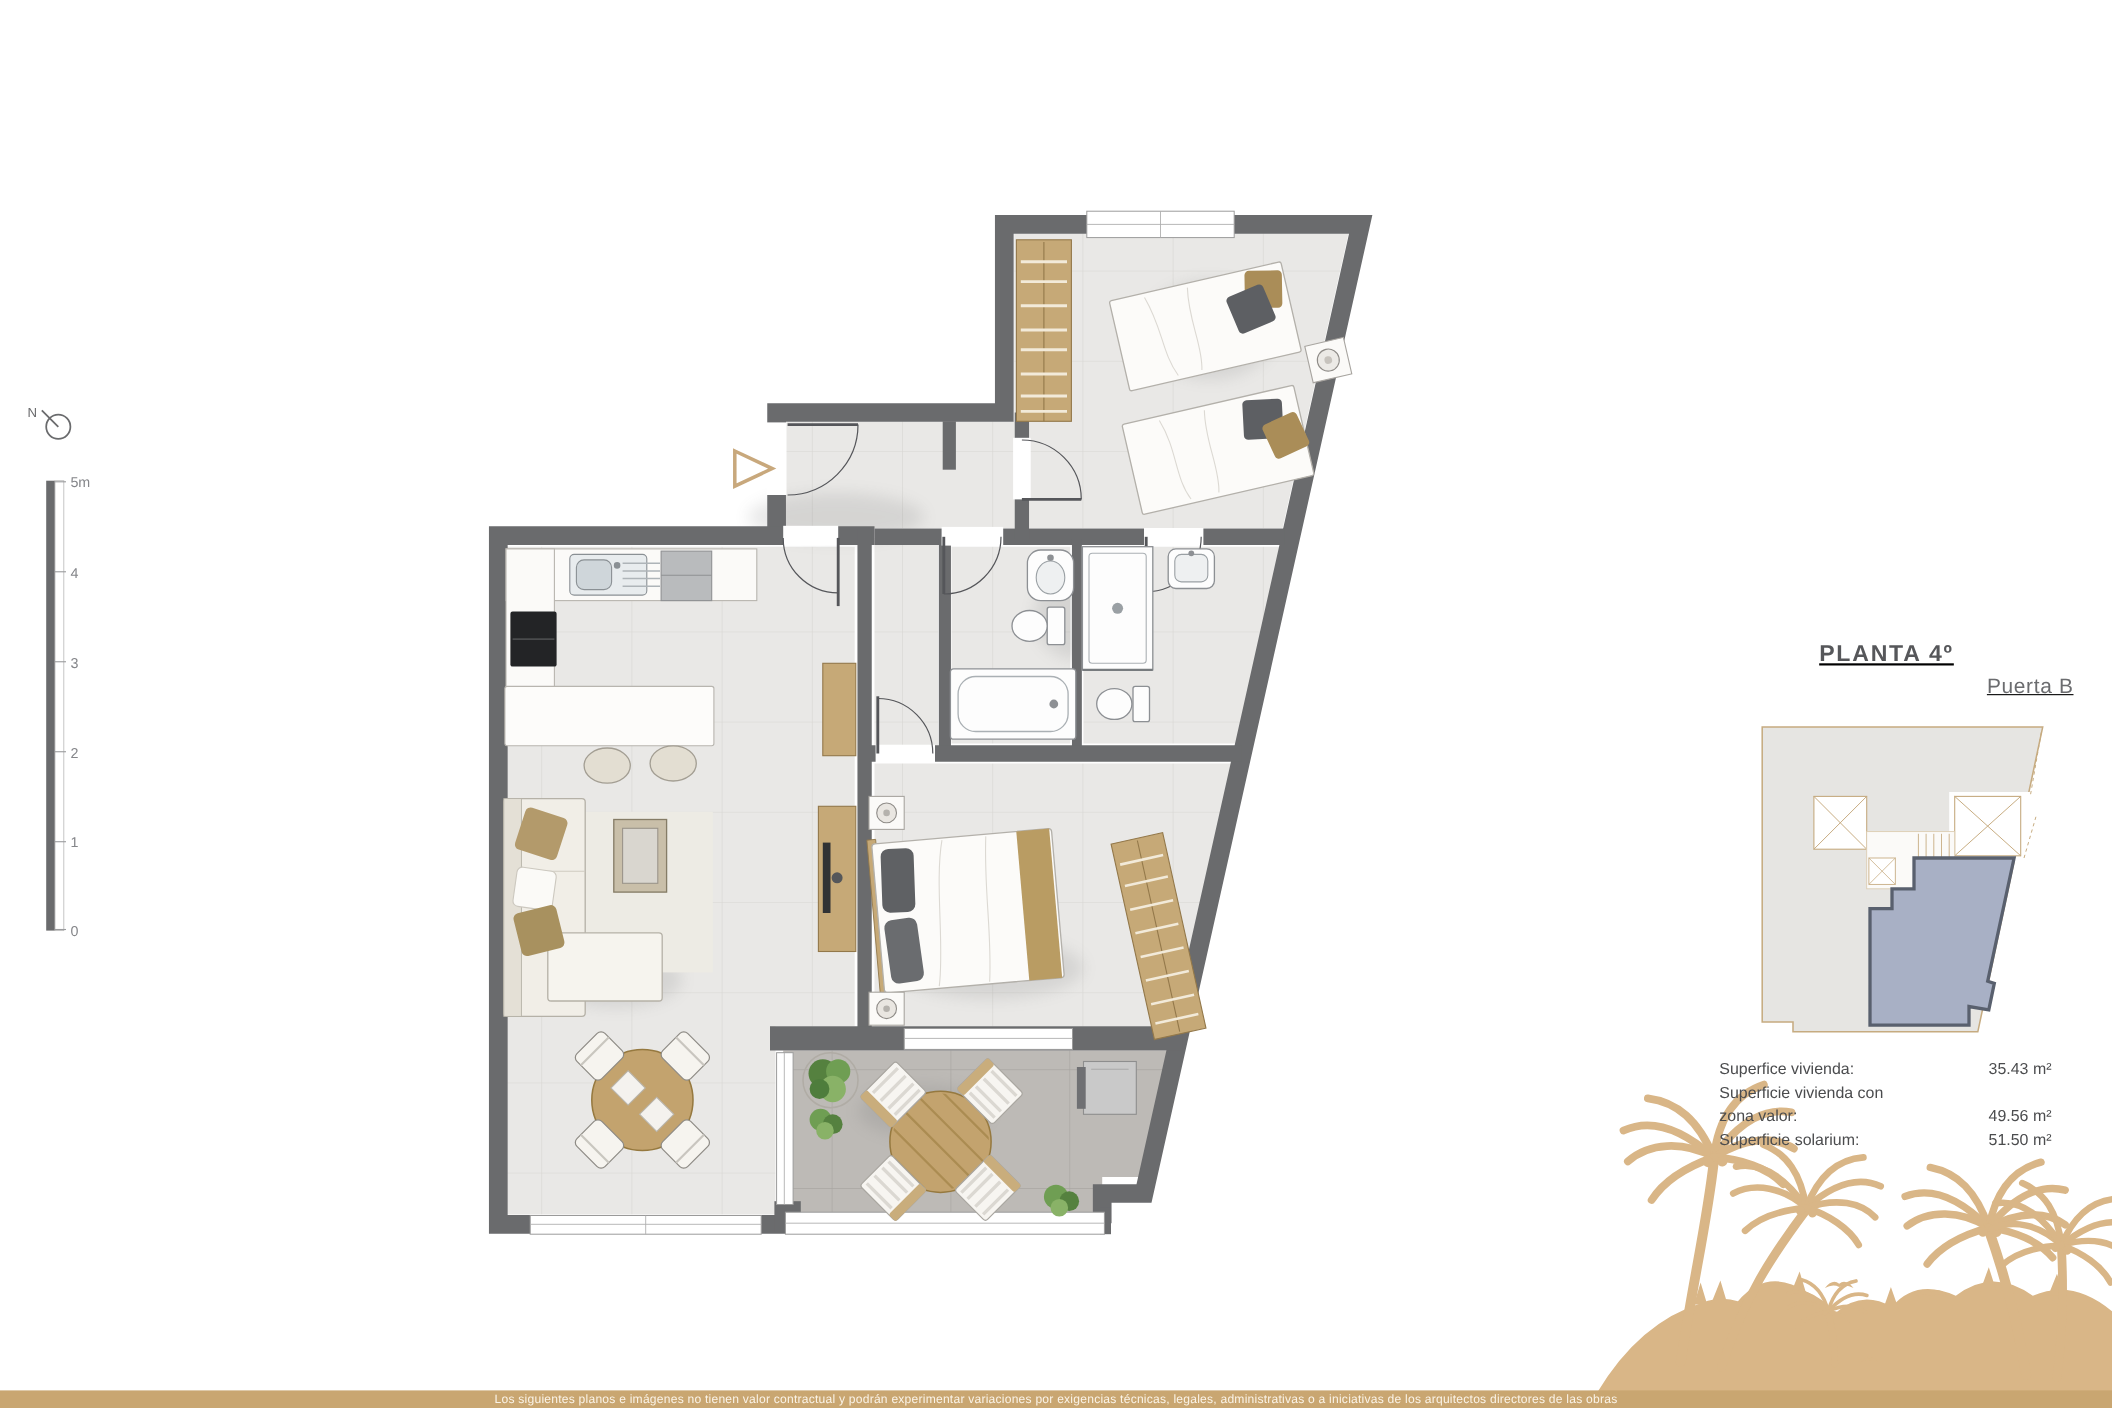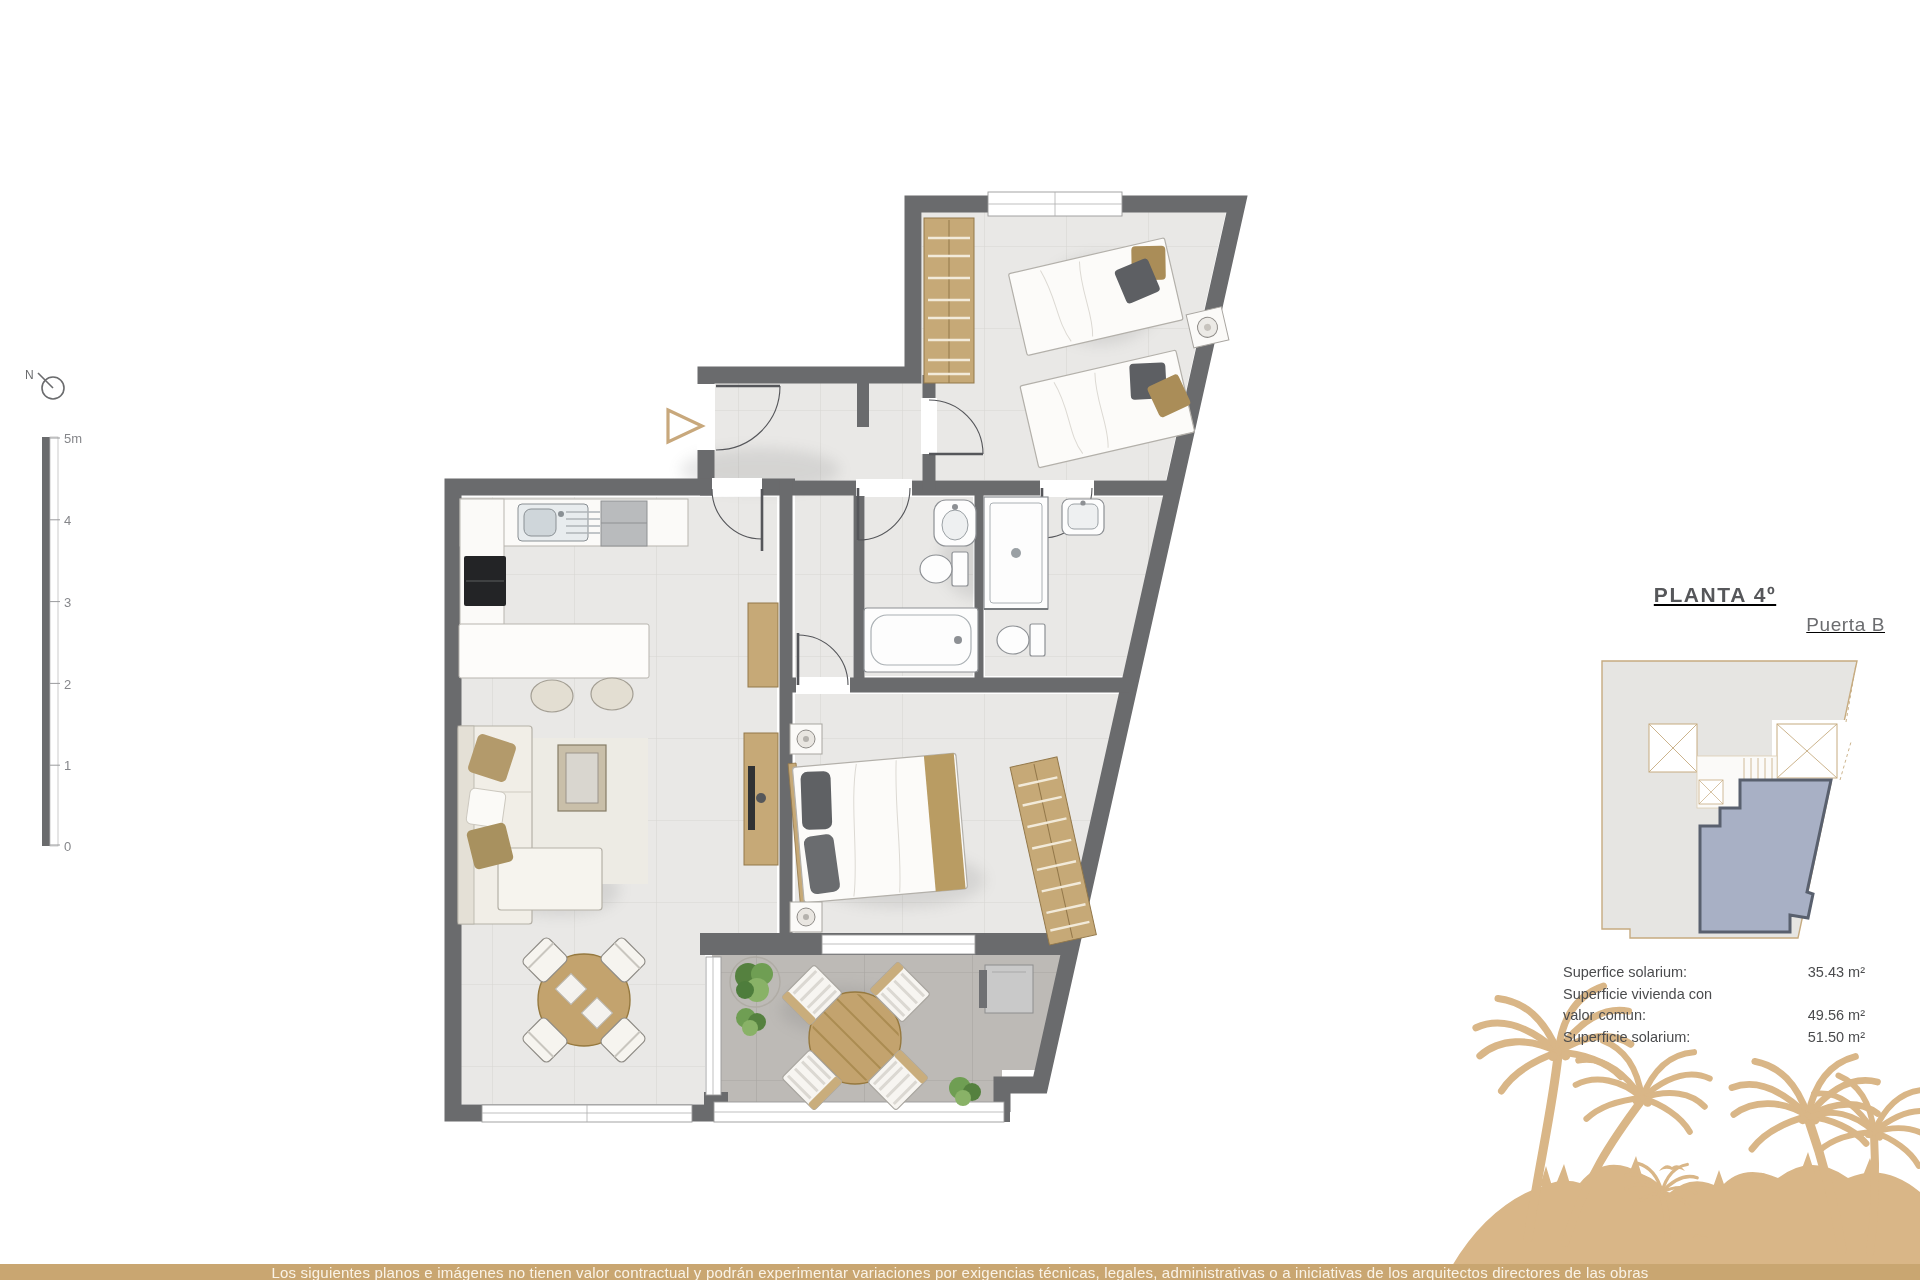--- a/index.html
+++ b/index.html
@@ -30,21 +30,21 @@
   .palm{fill:var(--palm-tan);}
   .palm-stroke{stroke:var(--palm-tan);fill:none;stroke-linecap:round;}
   .title-block{position:absolute;left:1545px;top:583px;width:340px;text-align:center;text-decoration:underline;}
   .title-block h1{font-size:21px;font-weight:bold;letter-spacing:1.6px;color:var(--title-text);}
   .title-block h2{font-size:19px;font-weight:400;letter-spacing:0.6px;color:#6b6c6f;margin-top:7px;text-align:right;}
   .areas{position:absolute;left:1563px;top:962px;width:302px;font-size:14.5px;color:var(--body-text);}
   .areas .row{display:flex;justify-content:space-between;line-height:21.5px;}
   .areas .val{text-align:right;white-space:nowrap;}
   .disclaimer-bar{position:absolute;left:0;top:1264px;width:1920px;height:16px;background:var(--bar-gold);
     display:flex;align-items:center;justify-content:center;}
-  .disclaimer-bar span{font-size:15px;color:#faf3e7;letter-spacing:0.2px;}
+  .disclaimer-bar span{font-size:11px;color:#faf3e7;letter-spacing:0.2px;}
 </style>
 </head>
 <body>
 
 <div class="page">
 
 <svg width="1920" height="1280" viewBox="0 0 1920 1280">
   <defs>
     <filter id="soft" x="-60%" y="-60%" width="220%" height="220%">
           <feGaussianBlur stdDeviation="7"></feGaussianBlur>
@@ -428,29 +428,29 @@
 </svg>
 
 
 <div class="title-block">
   <h1>PLANTA 4º</h1>
   <h2>Puerta B</h2>
 </div>
 
 <div class="areas">
   <div class="row">
-    <span>Superfice solarium:</span>
+    <span>Superfice vivienda:</span>
     <span class="val">35.43 m²</span>
   </div>
   <div class="row">
     <span>Superficie vivienda con</span>
     <span class="val"></span>
   </div>
   <div class="row">
-    <span>valor comun:</span>
+    <span>zona valor:</span>
     <span class="val">49.56 m²</span>
   </div>
   <div class="row">
     <span>Superficie solarium:</span>
     <span class="val">51.50 m²</span>
   </div>
 </div>
 
 <div class="disclaimer-bar">
   <span>Los siguientes planos e imágenes no tienen valor contractual y podrán experimentar variaciones por exigencias técnicas, legales, administrativas o a iniciativas de los arquitectos directores de las obras</span>

